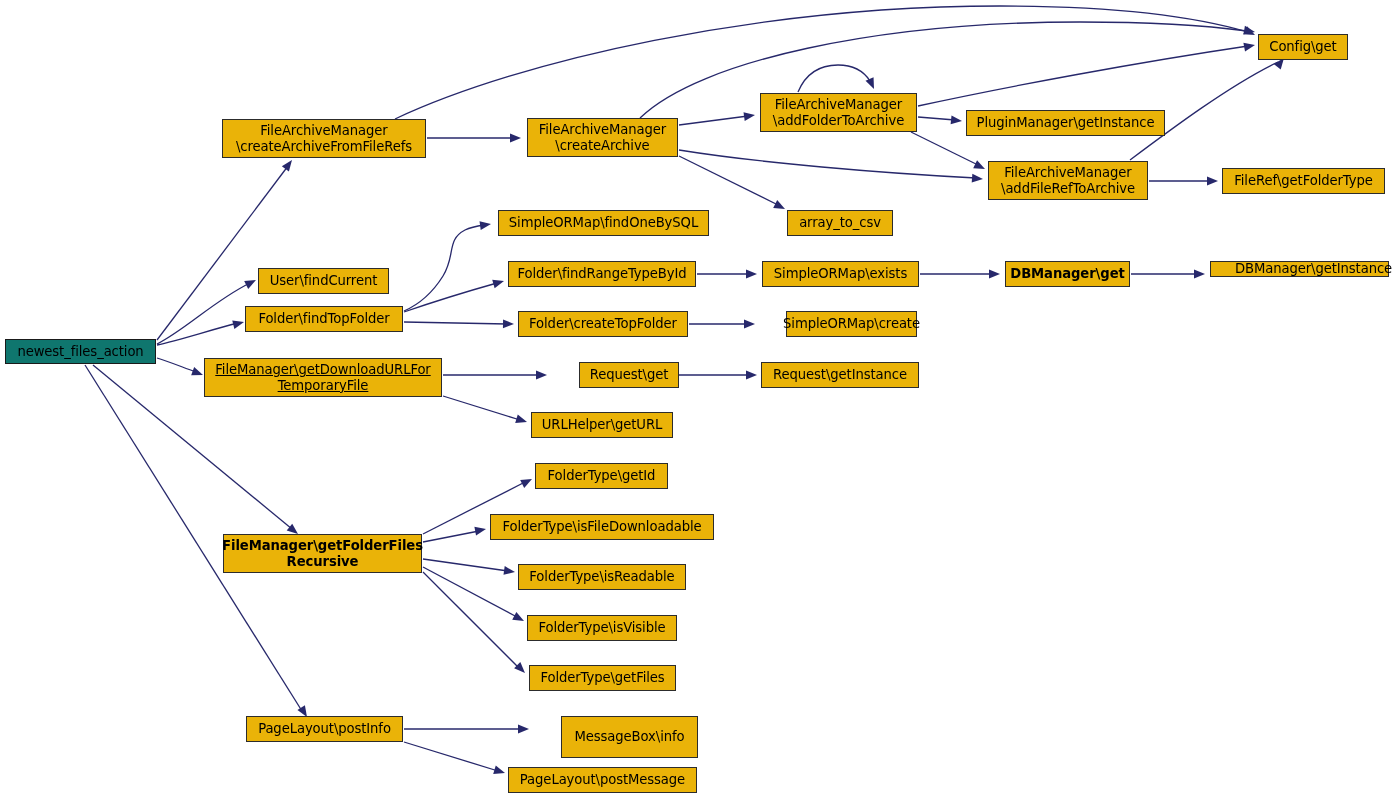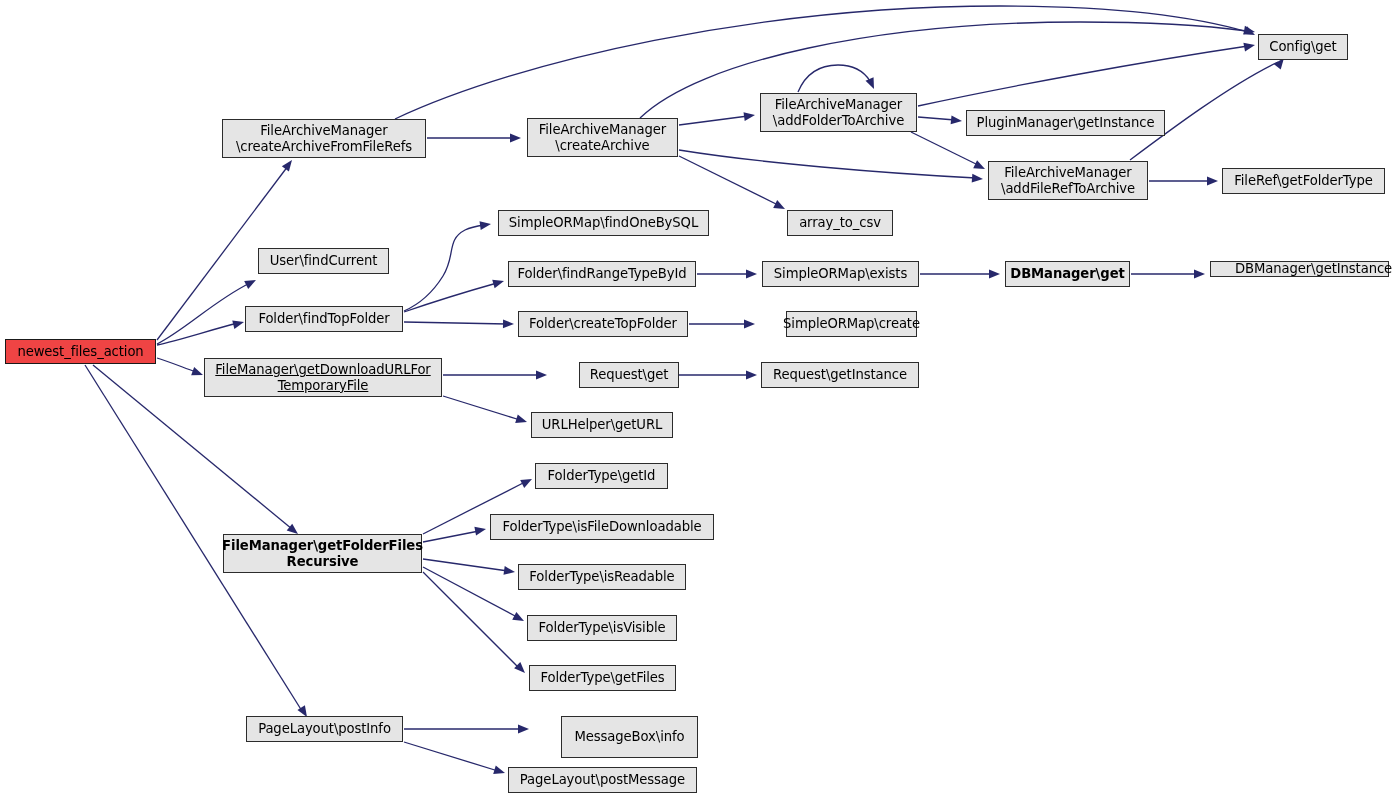--- a/index.html
+++ b/index.html
@@ -20,34 +20,34 @@
     left: 0;
     top: 0;
     width: 1399px;
     height: 799px;
     pointer-events: none;
   }
   .node {
     position: absolute;
     box-sizing: border-box;
     border: 1px solid #2c2c2c;
-    background: #e5e5e5;
+    background: #eab308;
     color: #000000;
     display: flex;
     align-items: center;
     justify-content: center;
     text-align: center;
     font-size: 13.2px;
     line-height: 15.5px;
     white-space: pre-line;
     letter-spacing: -0.1px;
     z-index: 2;
   }
   .node.root {
-    background: #ef4444;
+    background: #0f766e;
     border-color: #1a1a1a;
     text-align: center;
   }
 </style>
 </head>
 <body>
 
 <div id="canvas">
   <svg id="edge-layer" viewBox="0 0 1399 799">
       <g>
@@ -199,21 +199,21 @@
 \createArchive</div>
       <div class="node" style="left: 760px; top: 93px; width: 157px; height: 39px;">FileArchiveManager
 \addFolderToArchive</div>
       <div class="node" style="left: 966px; top: 110px; width: 199px; height: 26px;">PluginManager\getInstance</div>
       <div class="node" style="left: 988px; top: 161px; width: 160px; height: 39px;">FileArchiveManager
 \addFileRefToArchive</div>
       <div class="node" style="left: 1258px; top: 34px; width: 90px; height: 26px;">Config\get</div>
       <div class="node" style="left: 1222px; top: 168px; width: 163px; height: 26px;">FileRef\getFolderType</div>
       <div class="node" style="left: 787px; top: 210px; width: 106px; height: 26px;">array_to_csv</div>
       <div class="node" style="left: 498px; top: 210px; width: 211px; height: 26px;">SimpleORMap\findOneBySQL</div>
-      <div class="node" style="left: 258px; top: 248px; width: 131px; height: 26px;">User\findCurrent</div>
+      <div class="node" style="left: 258px; top: 268px; width: 131px; height: 26px;">User\findCurrent</div>
       <div class="node" style="left: 508px; top: 261px; width: 188px; height: 26px;">Folder\findRangeTypeById</div>
       <div class="node" style="left: 762px; top: 261px; width: 157px; height: 26px;">SimpleORMap\exists</div>
       <div class="node" style="left: 1005px; top: 261px; width: 125px; height: 26px; font-weight: bold;">DBManager\get</div>
       <div class="node" style="left: 1210px; top: 261px; width: 179px; height: 16px; padding-left: 28px;">DBManager\getInstance</div>
       <div class="node" style="left: 245px; top: 306px; width: 158px; height: 26px;">Folder\findTopFolder</div>
       <div class="node" style="left: 518px; top: 311px; width: 170px; height: 26px;">Folder\createTopFolder</div>
       <div class="node" style="left: 786px; top: 311px; width: 131px; height: 26px;">SimpleORMap\create</div>
       <div class="node" style="left: 204px; top: 358px; width: 238px; height: 39px; text-decoration: underline;">FileManager\getDownloadURLFor
 TemporaryFile</div>
       <div class="node" style="left: 551px; top: 362px; width: 100px; height: 26px; margin-left: 28px;">Request\get</div>

